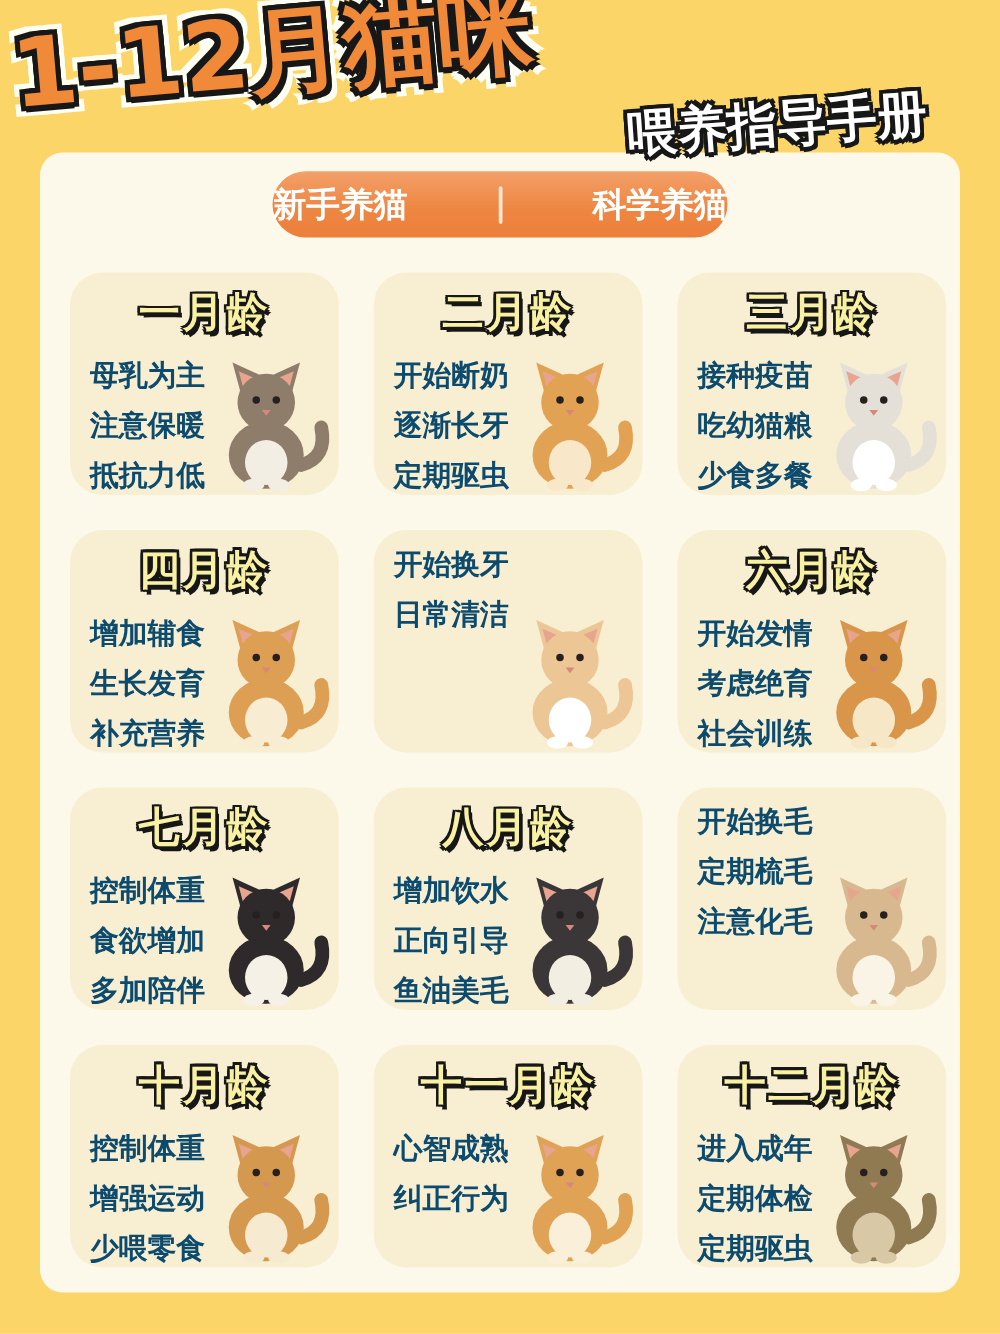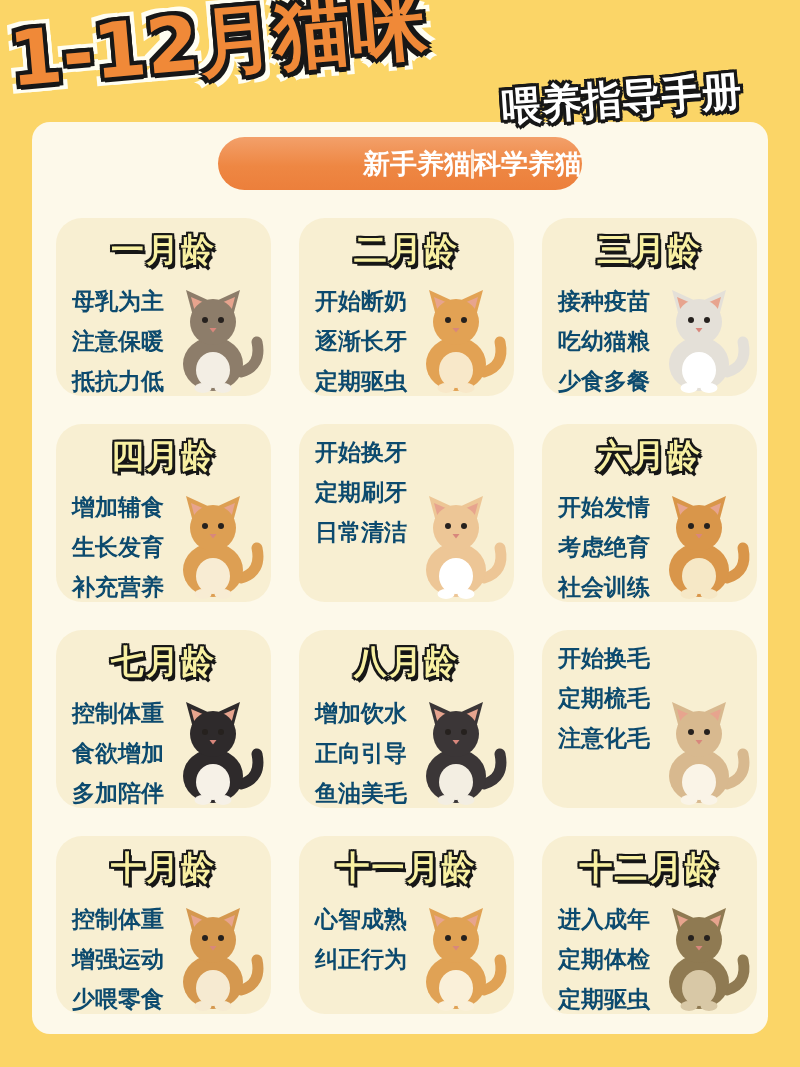--- a/index.html
+++ b/index.html
@@ -28,21 +28,21 @@
     position:absolute;left:500px;top:80px;
     font-size:40px;font-weight:bold;color:#ffffff;white-space:nowrap;
     transform:rotate(-4deg);transform-origin:left top;
     text-shadow:
       -3px -3px 0 #171717, 3px -3px 0 #171717, -3px 3px 0 #171717, 3px 3px 0 #171717,
       -3px 0 0 #171717, 3px 0 0 #171717, 0 -3px 0 #171717, 0 4px 0 #171717;
   }
   .badge{
     position:absolute;left:218px;top:137px;width:364px;height:53px;
     border-radius:999px;background:linear-gradient(180deg,#f3a06a 0%,#ee8743 55%,#ec7f3b 100%);
-    display:flex;align-items:center;justify-content:flex-end;
+    display:flex;align-items:center;justify-content:space-between;
     color:#ffffff;font-size:27px;font-weight:bold;
   }
   .badge .div{width:3px;height:30px;background:#fde6d2;border-radius:2px;}
   
   .cards{
     position:absolute;left:56px;top:218px;width:688px;
     display:grid;grid-template-columns:repeat(3,215px);grid-auto-rows:178px;
     column-gap:21px;row-gap:32px;gap:28px;
   }
   .card{
@@ -172,21 +172,20 @@
           <circle cx="56" cy="36" r="3" fill="#26211e"></circle>
           <path d="M44.5 44 L51.5 44 L48 48.5 Z" fill="#d8877c"></path>
           <ellipse cx="38" cy="104" rx="8.5" ry="5" fill="#f8ecd3"></ellipse>
           <ellipse cx="58" cy="104" rx="8.5" ry="5" fill="#f8ecd3"></ellipse>
         </svg></div>
   </div>
 
   <div class="card">
     <div class="tips">
       <div>开始换牙</div>
-      <div>定期刷牙</div>
       <div>日常清洁</div>
     </div>
     <div class="catbox"><svg viewBox="0 0 100 112" xmlns="http://www.w3.org/2000/svg" role="img" aria-label="cream-white-kitten-paw-up">
           <path d="M76 88 Q97 82 92 58" stroke="#edc696" stroke-width="11" fill="none" stroke-linecap="round"></path>
           <ellipse cx="48" cy="80" rx="30" ry="27" fill="#edc696"></ellipse>
           <path d="M28 32 L21 6 L45 17 Z" fill="#edc696"></path>
           <path d="M68 32 L75 6 L51 17 Z" fill="#edc696"></path>
           <path d="M30 28 L26 13 L40 19 Z" fill="#e7a48e"></path>
           <path d="M66 28 L70 13 L56 19 Z" fill="#e7a48e"></path>
           <circle cx="48" cy="38" r="23" fill="#edc696"></circle>

